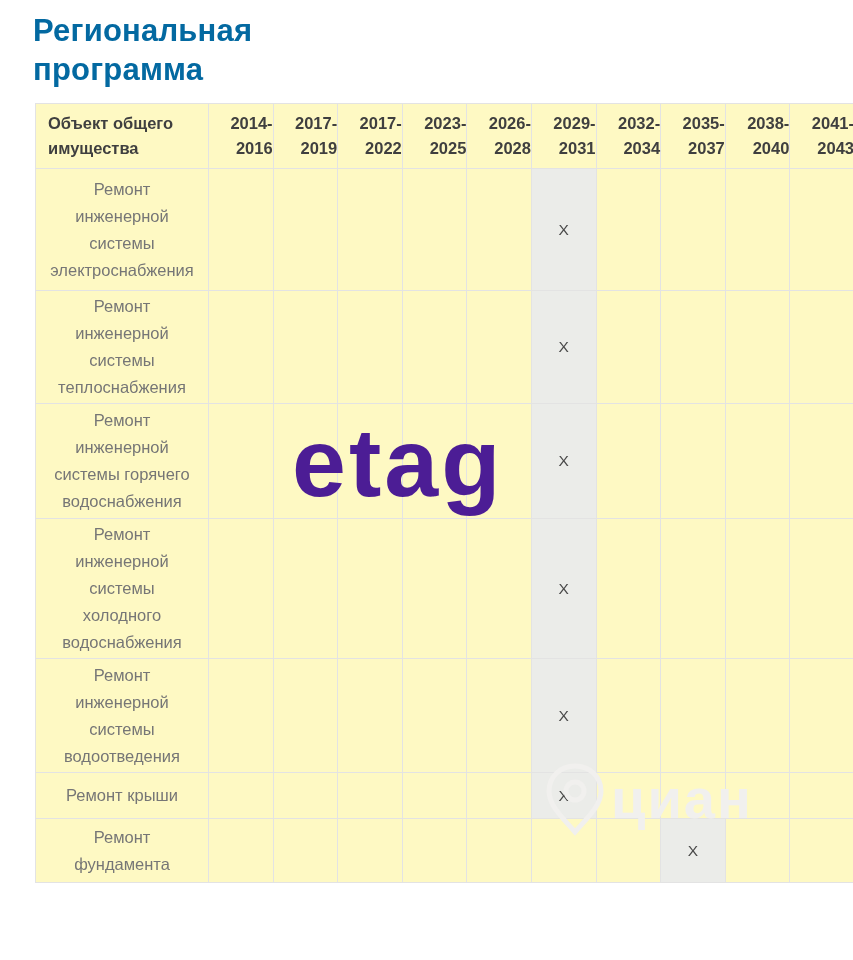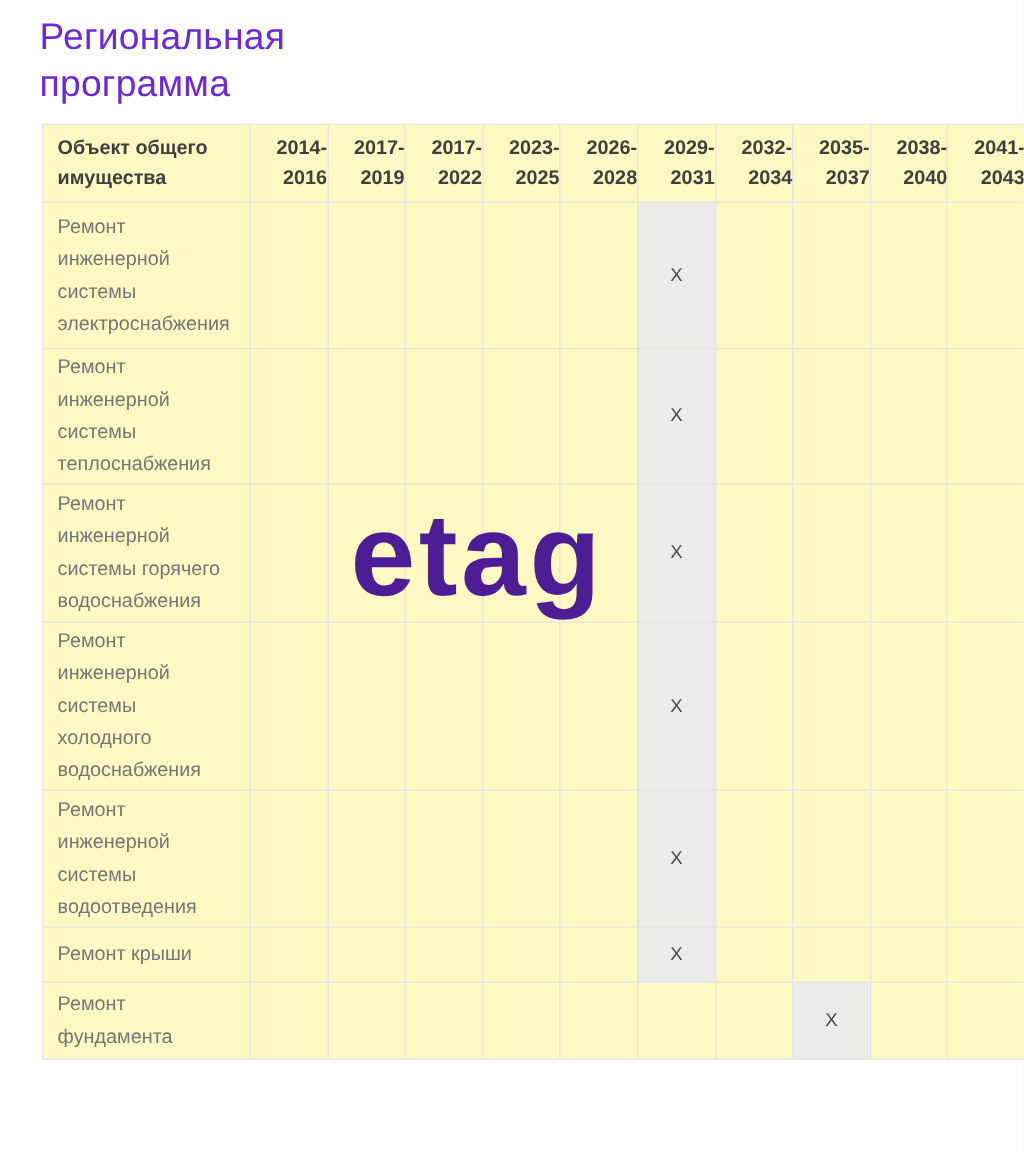--- a/index.html
+++ b/index.html
@@ -7,21 +7,21 @@
     width:853px;height:960px;
     background:#ffffff;
     font-family:"Liberation Sans","DejaVu Sans",sans-serif;
     position:relative;
     overflow:hidden;
   }
   .page{position:relative;width:853px;height:960px;}
 
   .page-title{
     position:absolute;left:33px;top:11px;
-    font-size:31px;font-weight:400;color:#6d28d9;
+    font-size:31px;font-weight:700;color:#0369a1;
     line-height:39px;white-space:pre-line;letter-spacing:.2px;
   }
 
   table.schedule{
     position:absolute;left:35px;top:103px;
     width:820px;table-layout:fixed;border-collapse:collapse;
     background:#fef9c3;
   }
   table.schedule th,table.schedule td{
     border:1px solid #e3e3e3;
@@ -32,21 +32,21 @@
     text-align:left;padding:0 12px;
     font-size:16.5px;font-weight:700;color:#3f3f3f;
     line-height:25px;white-space:pre-line;
   }
   th.per{
     text-align:right;padding:0 0 0 11px;
     font-size:16.5px;font-weight:700;color:#3f3f3f;
     line-height:25px;white-space:pre-line;
   }
   td.lbl{
-    text-align:left;padding:0 12px;
+    text-align:center;padding:0 12px;
     font-size:16.5px;font-weight:400;color:#767676;
     line-height:27px;white-space:pre-line;
   }
   td.c{
     text-align:center;
     font-size:15.5px;font-weight:400;color:#4a4a4a;
   }
   td.hl{background:#ebece9;}
 
   tr.rhd{height:65px;}
@@ -220,14 +220,20 @@
         <td class="c"></td>
         <td class="c hl">X</td>
         <td class="c"></td>
         <td class="c"></td>
       </tr>
     </tbody>
   </table>
 
   <div class="wm wm-etag">etag</div>
 
+  <div class="wm wm-cian">
+    <svg class="pin" viewBox="0 0 64 74" xmlns="http://www.w3.org/2000/svg">
+      <path d="M32 4 C17 4 6 15 6 29 C6 44 20 56 32 70 C44 56 58 44 58 29 C58 15 47 4 32 4 Z M32 20 a9 9 0 1 1 0 18 a9 9 0 1 1 0 -18 Z" fill="none" stroke="#f1f0ee" stroke-width="5"></path>
+    </svg>
+    <span class="txt">циан</span>
+  </div>
 
 </div>
 
 </body></html>

